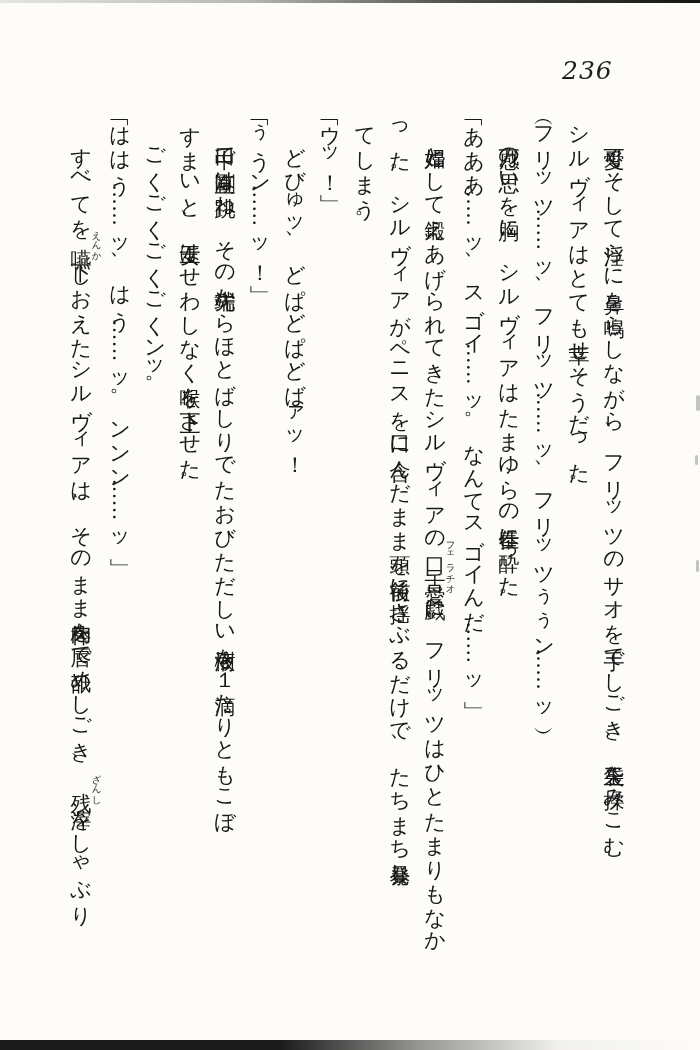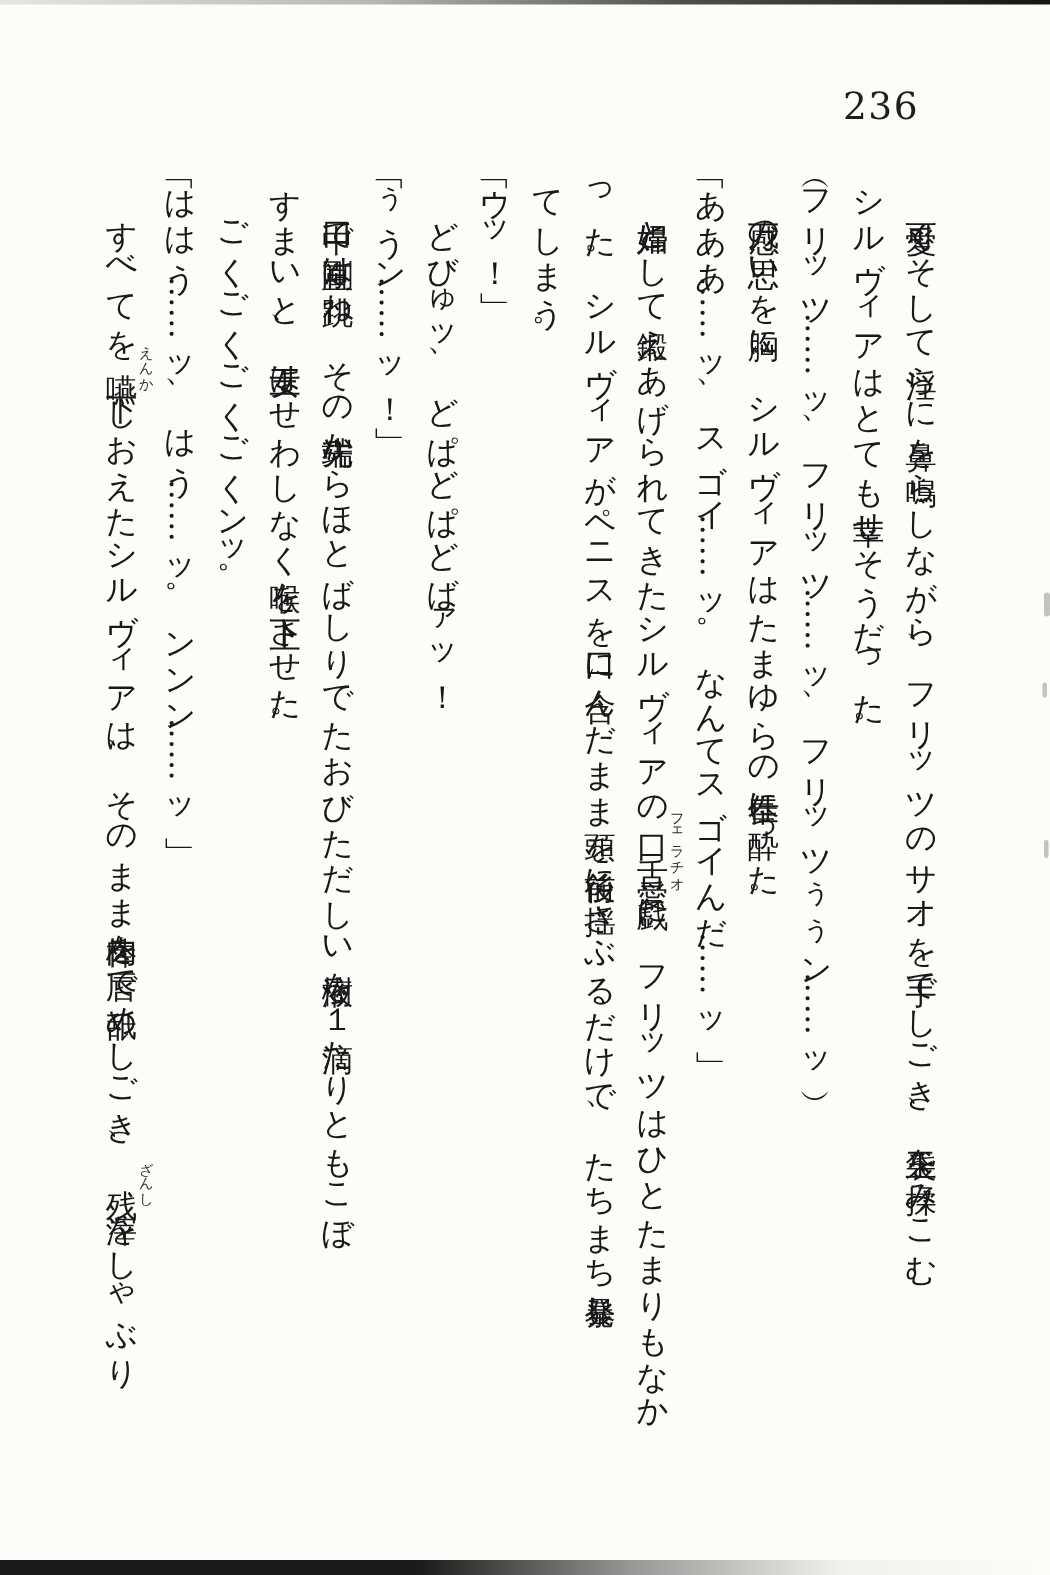--- a/index.html
+++ b/index.html
@@ -41,20 +41,21 @@
     position: absolute;
     background: #8a8a8a;
     border-radius: 2px;
     opacity: 0.5;
   }
   .page-number {
     position: absolute;
     top: 56px;
     left: 562px;
     font-size: 25px;
+    font-style: italic;
     letter-spacing: 1px;
     color: #1e1e1e;
   }
   
   .text-block {
     position: absolute;
     top: 112px;
     right: 69px;
     height: 848px;
     writing-mode: vertical-rl;

